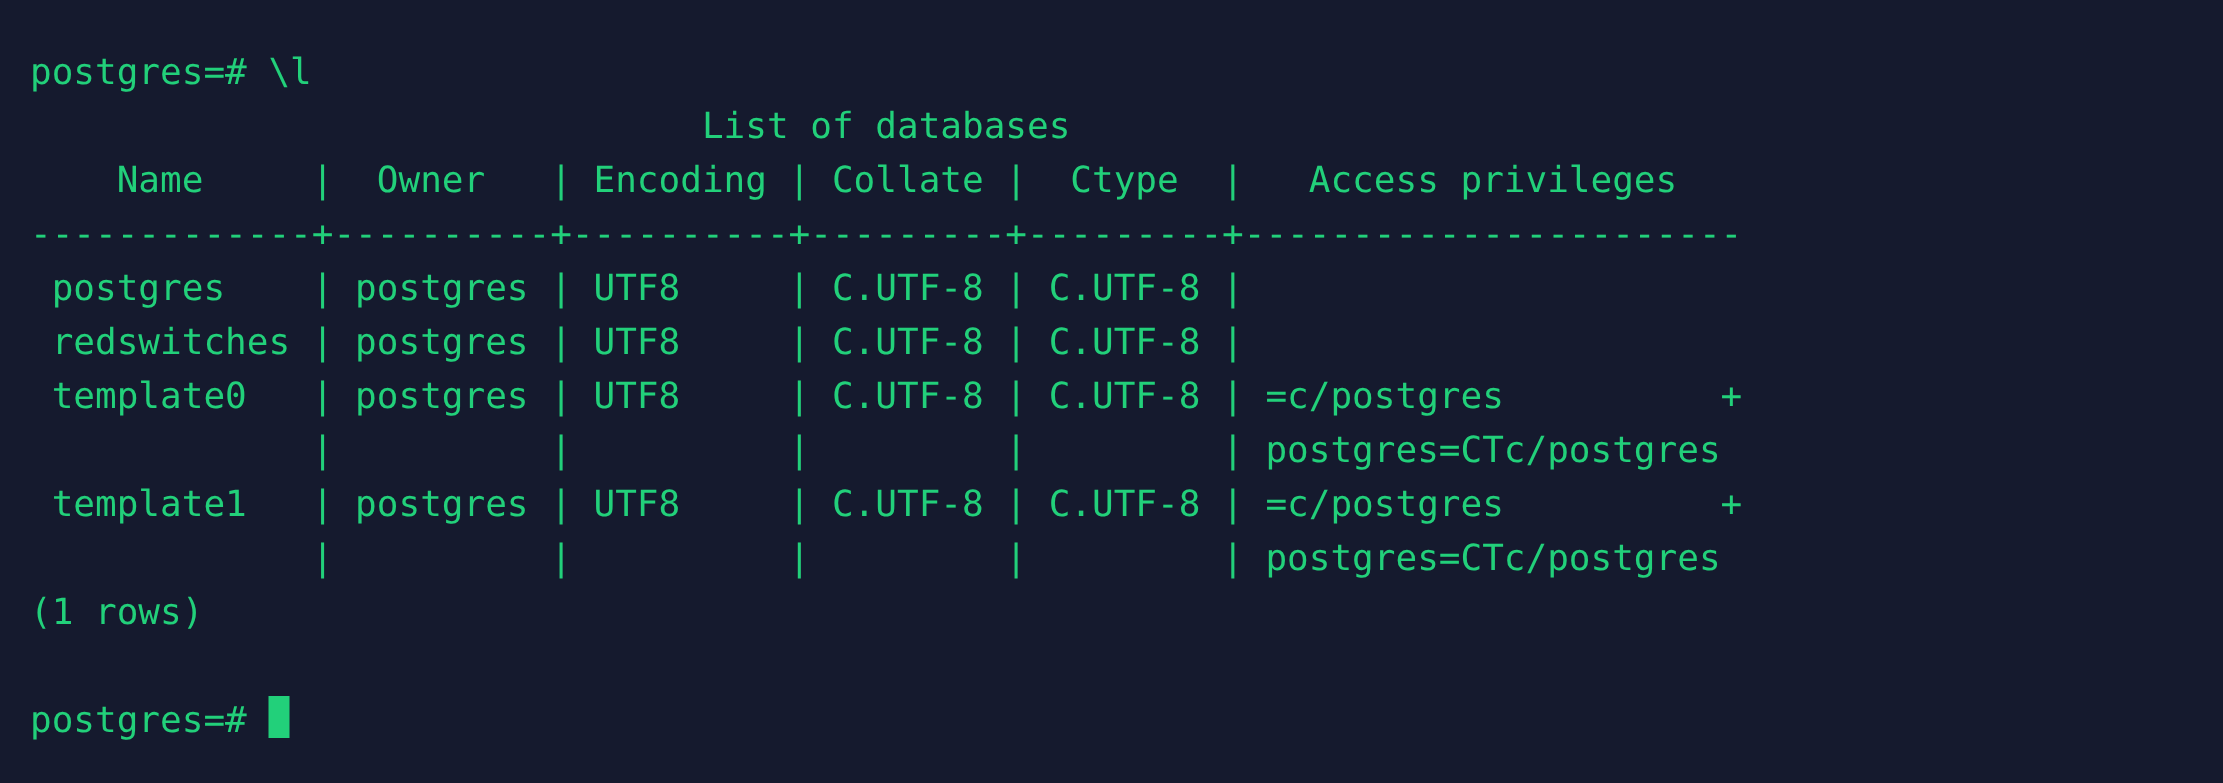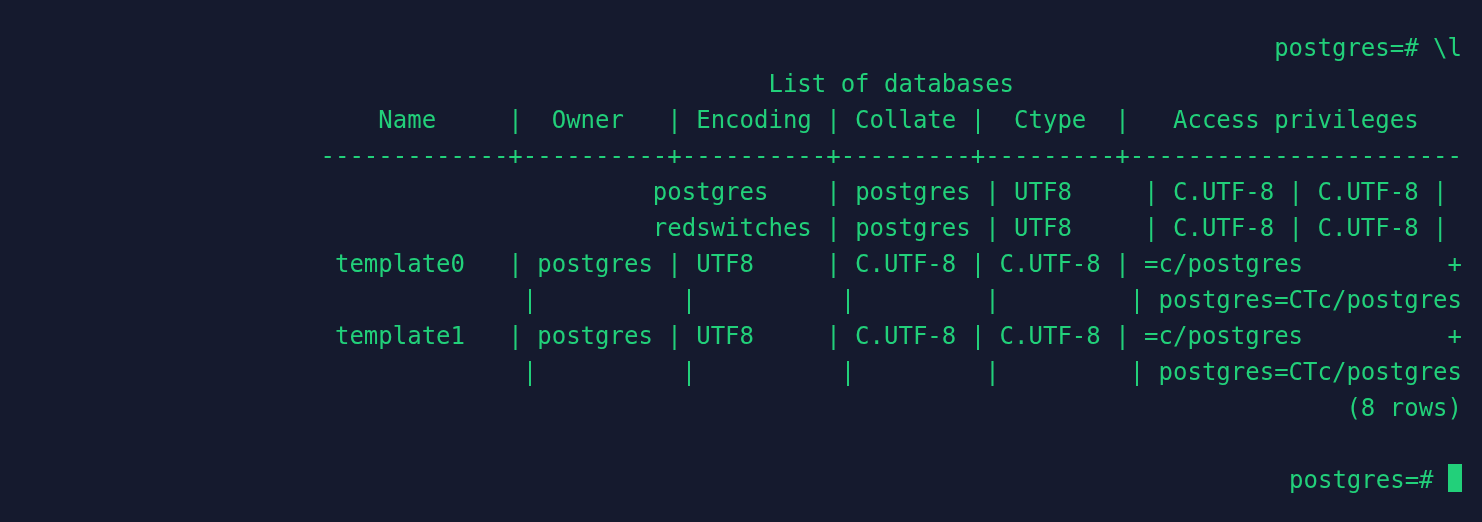--- a/index.html
+++ b/index.html
@@ -12,21 +12,20 @@
   }
   pre.term{
     margin:0;
     padding:30px 20px 20px 20px;
     font-family:"Menlo","Consolas","DejaVu Sans Mono","Liberation Mono",monospace;
     font-size:24px;
     line-height:36px;
     color:#22d07a;
     white-space:pre;
     letter-spacing:0;
-    text-align:right;
   }
   .cursor{
     display:inline-block;
     width:14px;
     height:28px;
     background:#22d07a;
     vertical-align:-4px;
   }
 </style>
 </head>
@@ -35,15 +34,15 @@
 <pre class="term"><span><span>postgres=#</span> <span>\l</span></span>
 <span>                               List of databases                               </span>
 <span>    Name     |  Owner   | Encoding | Collate |  Ctype  |   Access privileges   </span>
 <span>-------------+----------+----------+---------+---------+-----------------------</span>
 <span> postgres    | postgres | UTF8     | C.UTF-8 | C.UTF-8 | 
  redswitches | postgres | UTF8     | C.UTF-8 | C.UTF-8 | 
  template0   | postgres | UTF8     | C.UTF-8 | C.UTF-8 | =c/postgres          +
              |          |          |         |         | postgres=CTc/postgres
  template1   | postgres | UTF8     | C.UTF-8 | C.UTF-8 | =c/postgres          +
              |          |          |         |         | postgres=CTc/postgres</span>
-<span>(8 rows)</span>
+<span>(1 rows)</span>
 
 <span>postgres=#</span> <span class="cursor"></span></pre>
 
 </body></html>

